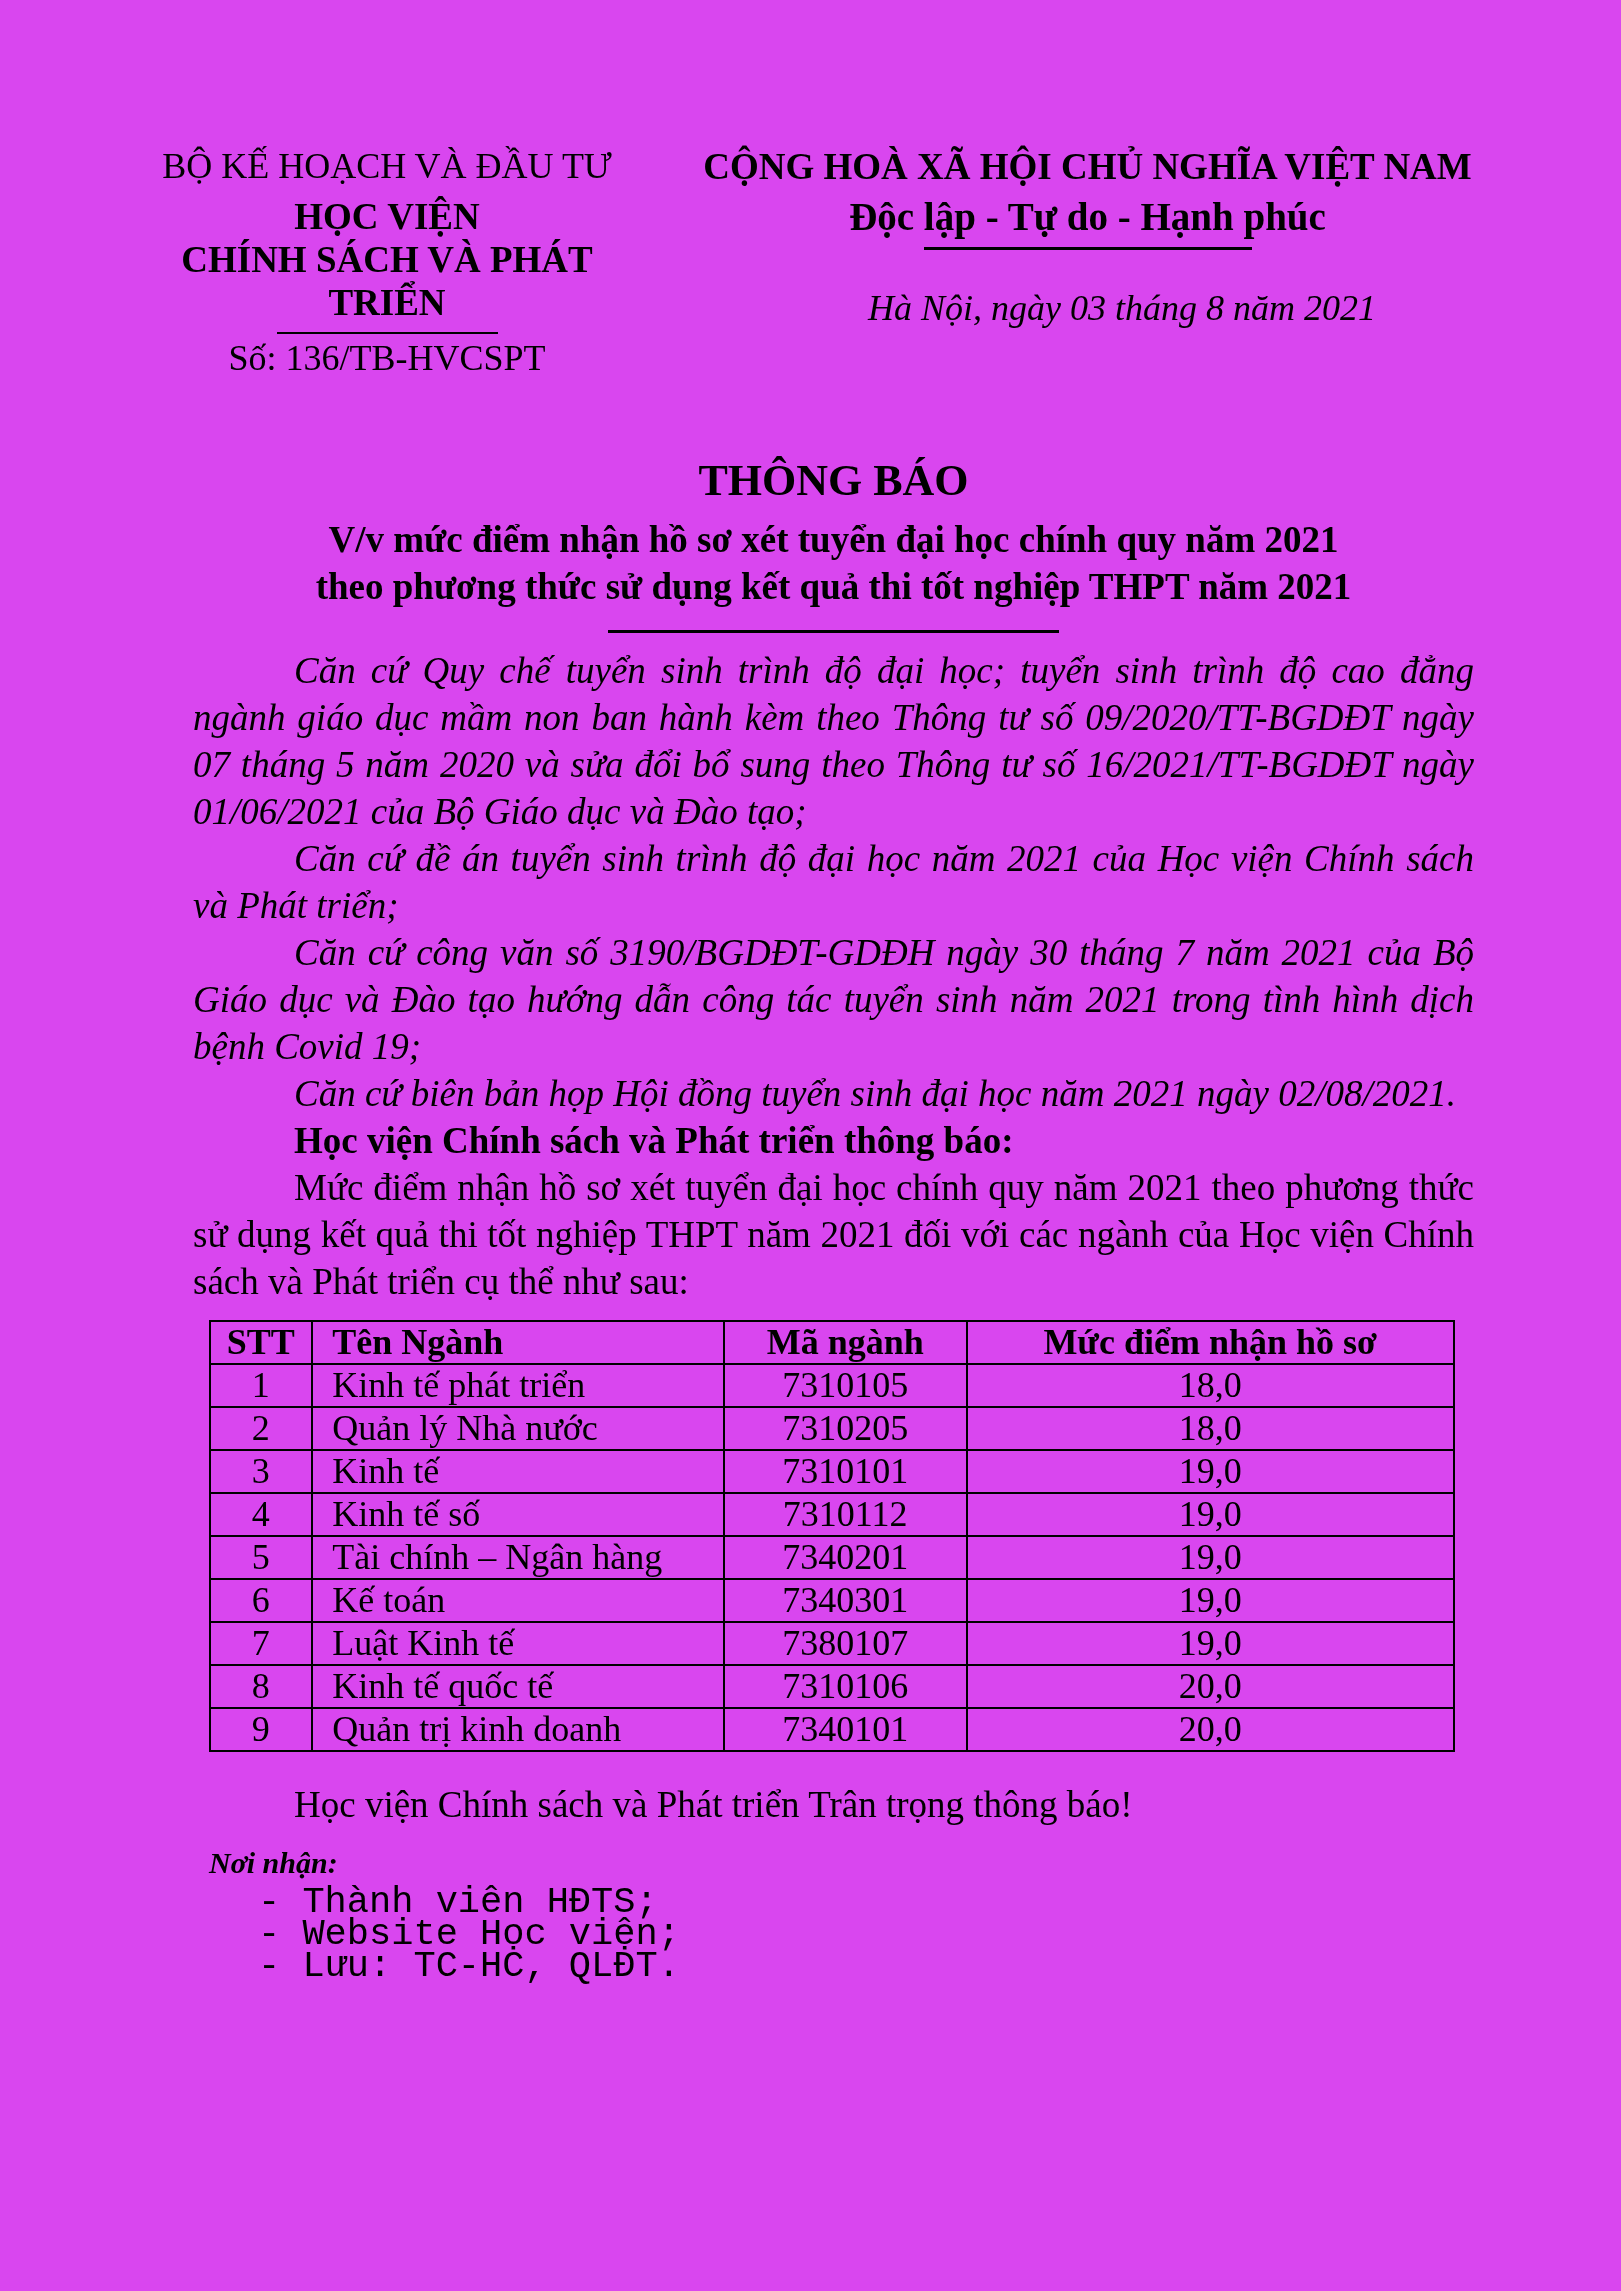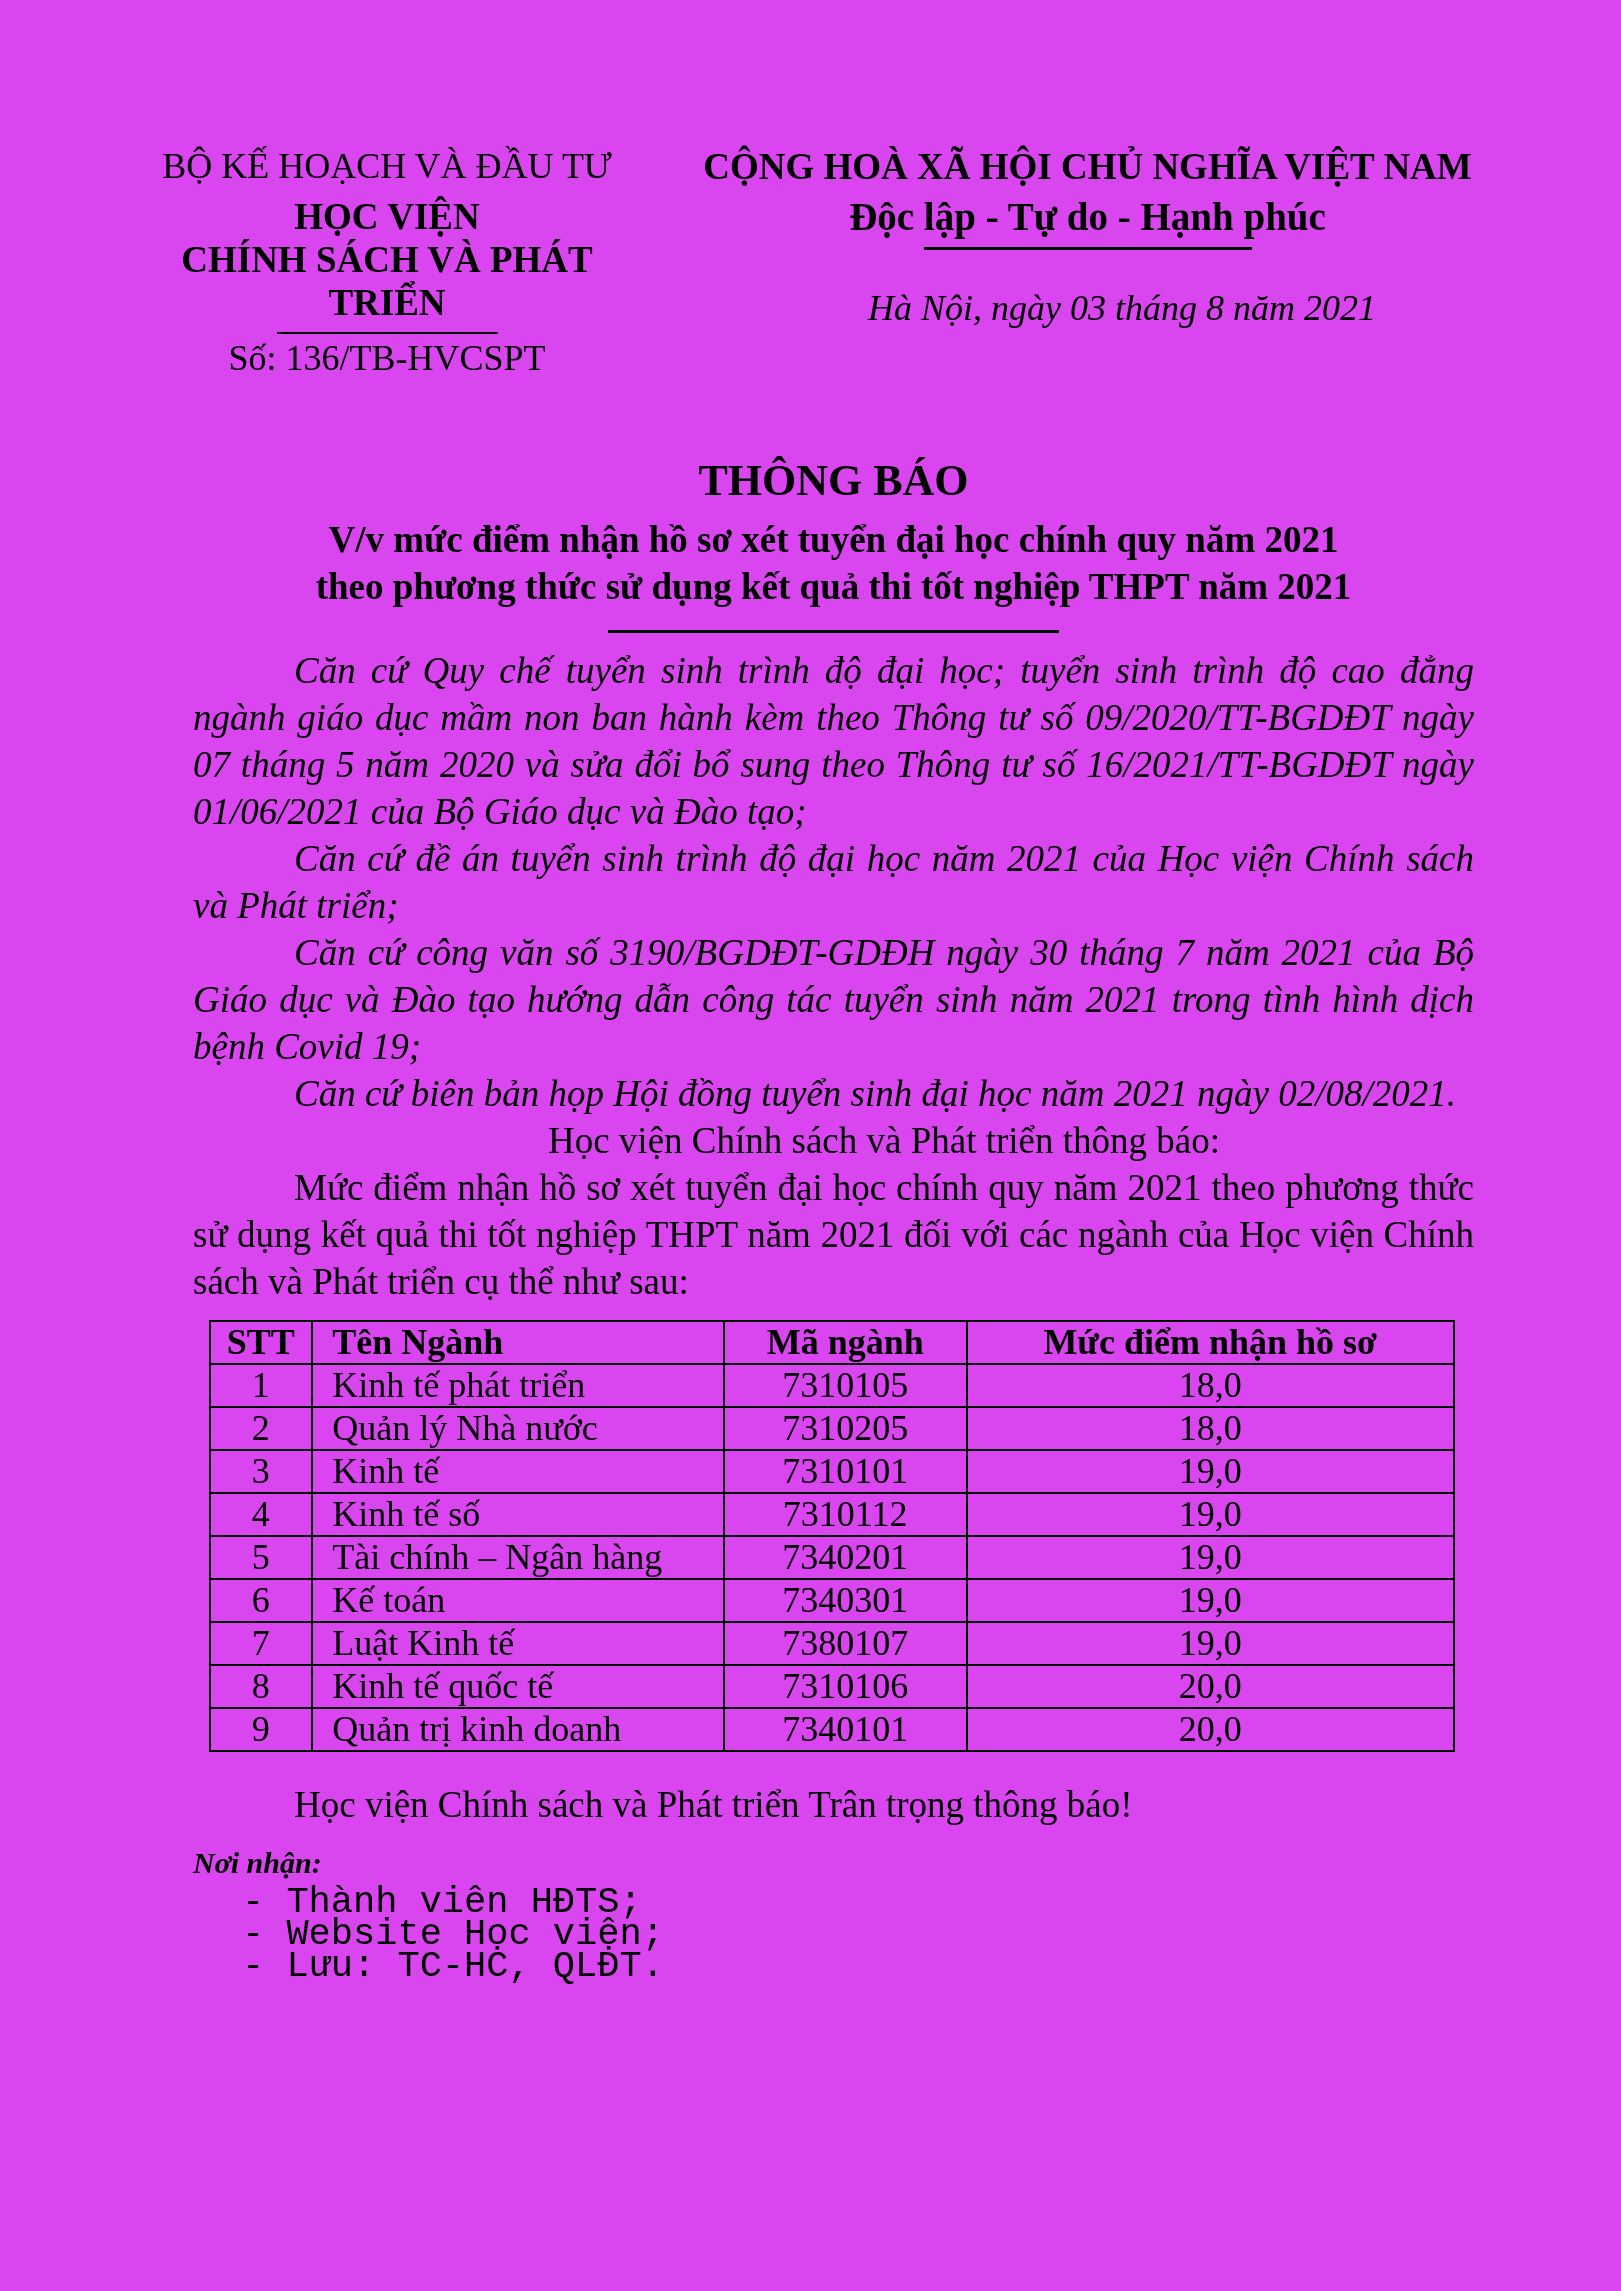--- a/index.html
+++ b/index.html
@@ -29,21 +29,21 @@
   .header-right .dateline{font-size:36px;font-style:italic;margin-top:37px;padding-left:69px;}
   
   .title-block{text-align:center;margin-top:76px;}
   .title-main{font-size:44px;font-weight:bold;}
   .title-sub{font-size:37px;font-weight:bold;line-height:47px;margin-top:9.8px;}
   .rule-title{width:451px;border-top:3.9px solid #000;margin:19.6px auto 0;}
   
   .body-paragraphs{margin-top:13.7px;}
   .para{margin:0;text-indent:101px;text-align:justify;line-height:47px;}
   .para.italic{font-style:italic;}
-  .para.bold{font-weight:normal;text-align:center;}
+  .para.bold{font-weight:bold;text-align:left;}
   
   table.score-table{
     border-collapse:collapse;table-layout:fixed;
     width:1244px;margin-left:15.7px;margin-top:15.7px;
     border:2.9px solid #000;
     font-size:36px;
   }
   .score-table col.c-stt{width:102px;}
   .score-table col.c-name{width:412px;}
   .score-table col.c-code{width:243px;}
@@ -54,21 +54,21 @@
     height:39px;
     text-align:center;
     vertical-align:middle;
     line-height:39px;
     overflow:hidden;
   }
   .score-table th{font-weight:bold;}
   .score-table th.col-name,.score-table td.col-name{text-align:left;padding-left:19.6px;}
   
   .closing{margin:29px 0 0;text-indent:101px;line-height:47px;}
-  .footer{display:flex;justify-content:space-between;margin-top:17.6px;}
+  .footer{display:flex;justify-content:space-between;margin-top:17.6px;margin-left:16px;}
   .recipients{flex:0 0 auto;}
   .recipients-label{font-size:30px;font-weight:bold;font-style:italic;}
   .recipients-items{margin-top:5.9px;}
   .recipients-items .item{font-size:37px;line-height:32px;padding-left:49px;font-family:Liberation Mono, monospace;}
   .signature{flex:0 0 auto;width:588px;margin-right:7.8px;text-align:center;}
   .sig-l1{font-size:37px;font-weight:bold;line-height:49px;}
   .sig-l2{font-size:37px;font-weight:bold;line-height:49px;}
   .sig-signed{font-size:35px;font-style:italic;margin-top:110px;}
   .sig-name{font-size:38px;font-weight:bold;margin-top:47px;}
 </style>

